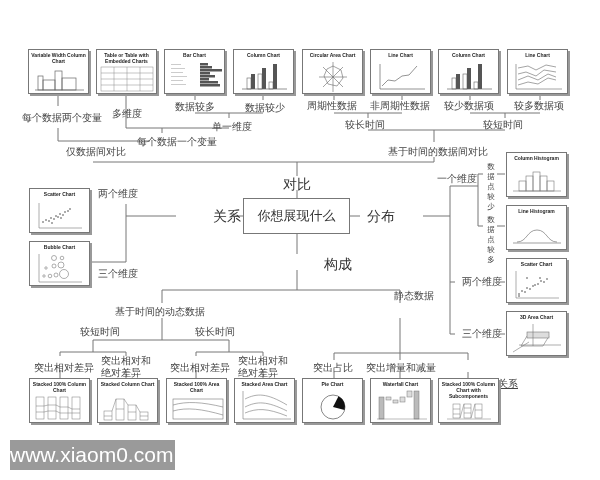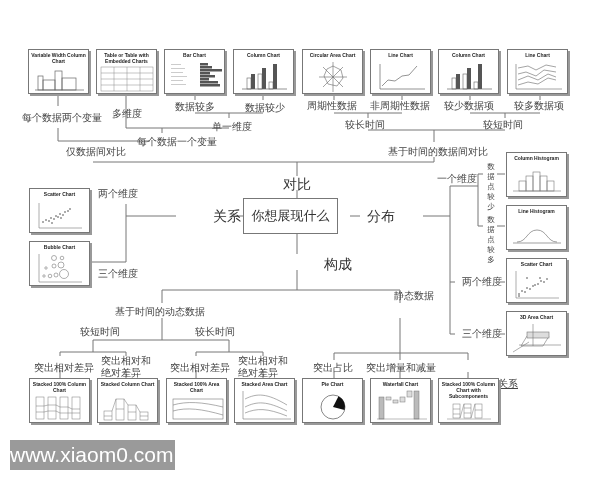--- a/index.html
+++ b/index.html
@@ -2,21 +2,21 @@
 <html><head>
 <meta charset="utf-8">
 <style>
   html,body{margin:0;padding:0;background:#fff;}
   #stage{position:relative;width:600px;height:480px;background:#ffffff;overflow:hidden;font-family:"DejaVu Sans",sans-serif;color:#333;}
   .lbl{position:absolute;font-size:10px;color:#444;white-space:nowrap;line-height:12px;}
   .lbl.big{font-size:14px;color:#333;line-height:16px;}
   .card{position:absolute;background:#fff;border:1px solid #777;box-shadow:2px 2px 0 #999;box-sizing:border-box;}
   .card .ct{position:absolute;left:0;right:0;top:2px;text-align:center;font-size:5px;line-height:6px;color:#222;font-family:"Liberation Sans",sans-serif;font-weight:bold;}
   .card svg{position:absolute;left:0;top:0;}
-  .center-box{position:absolute;left:243px;top:198px;width:95px;height:36px;border:1px solid #777;background:#fff;box-sizing:border-box;display:flex;align-items:center;justify-content:center;font-size:13px;color:#333;}
+  .center-box{position:absolute;left:243px;top:198px;width:107px;height:36px;border:1px solid #777;background:#fff;box-sizing:border-box;display:flex;align-items:center;justify-content:center;font-size:13px;color:#333;}
   .wm{position:absolute;background:#9a9a9a;color:#fff;font-family:"Liberation Sans",sans-serif;}
   svg.lines{position:absolute;left:0;top:0;}
   .vtxt{position:absolute;font-size:7.5px;line-height:10px;color:#444;width:10px;text-align:center;}
 </style>
 </head>
 <body>
 
 <div id="stage">
 
   <svg class="lines" width="600" height="480" stroke="#777" stroke-width="1" fill="none">

